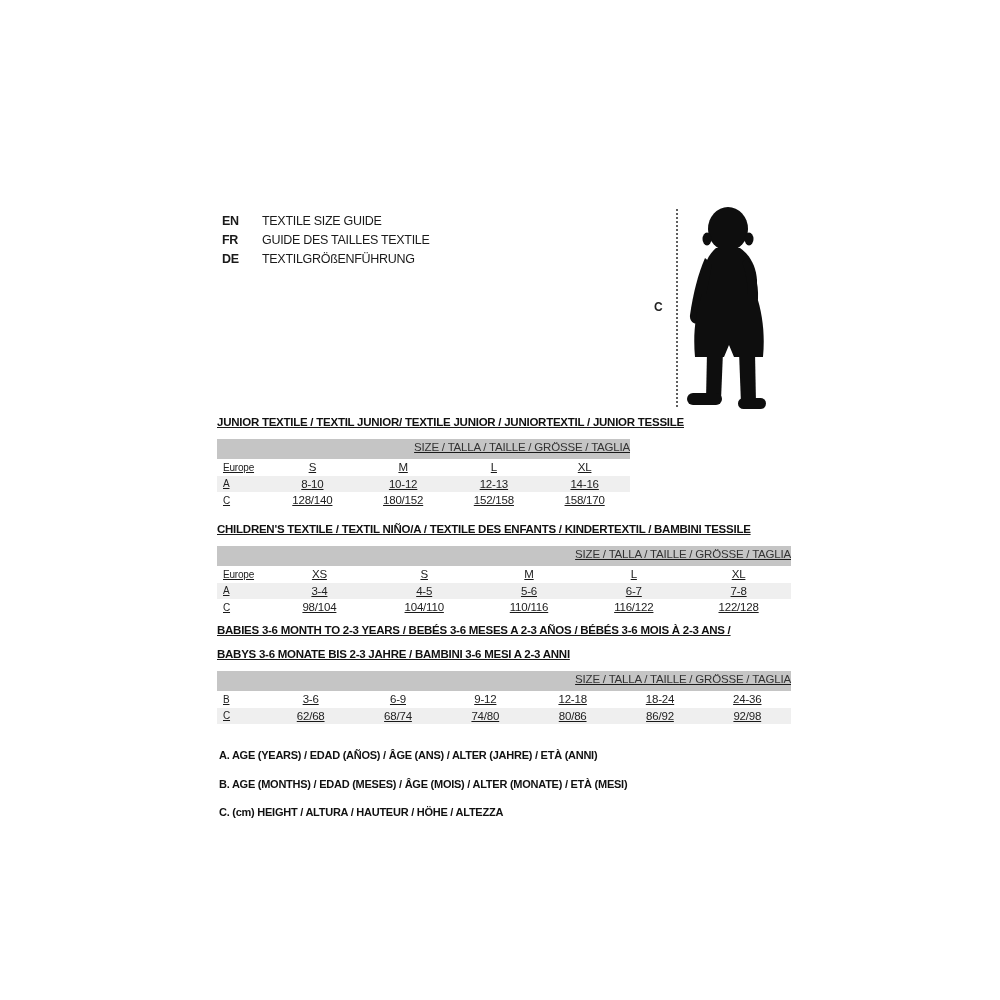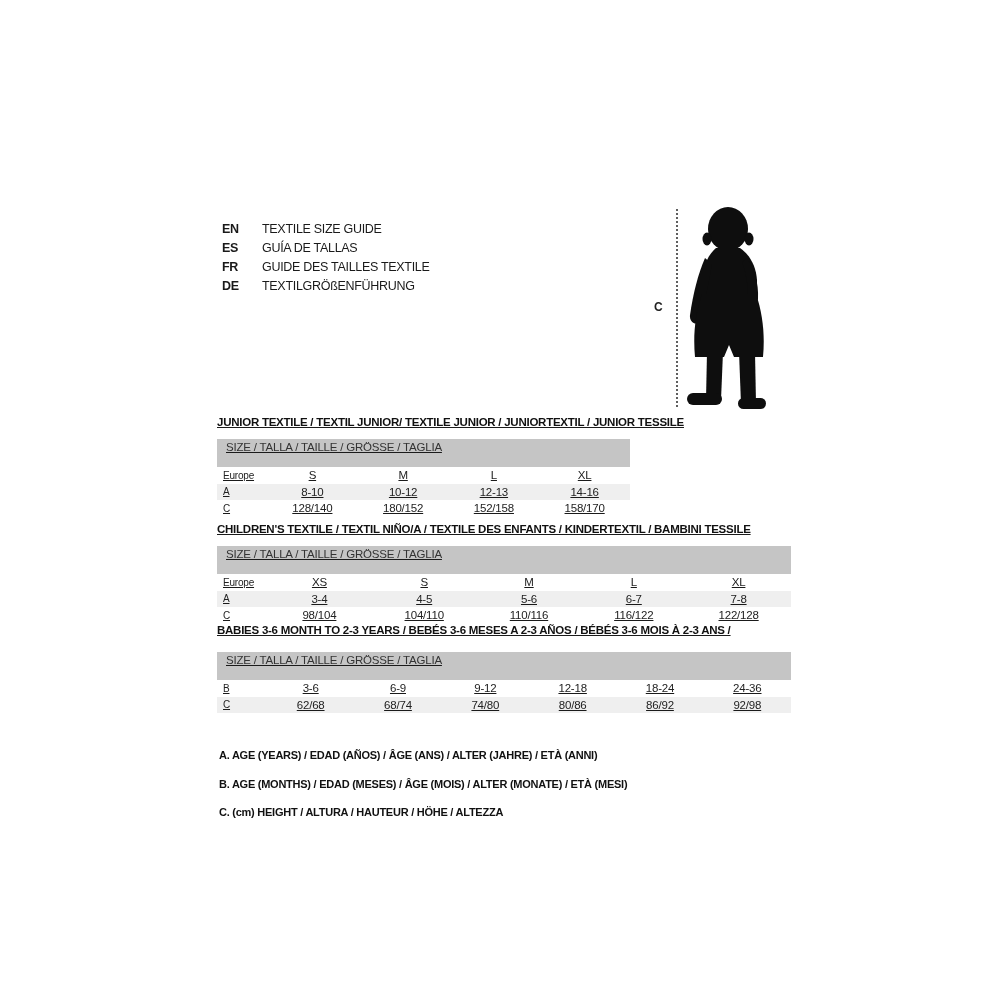--- a/index.html
+++ b/index.html
@@ -7,21 +7,21 @@
     position: relative;
     width: 1000px;
     height: 1000px;
     background: #ffffff;
     overflow: hidden;
     font-family: "Liberation Sans", "DejaVu Sans", sans-serif;
     color: #1a1a1a;
   }
 
   
-  .lang-list { position: absolute; left: 222px; top: 211px; margin-top: 8px; }
+  .lang-list { position: absolute; left: 222px; top: 211px; }
   .lang-row { display: flex; height: 19px; align-items: center; }
   .lang-code {
     width: 40px; font-size: 12.5px; font-weight: bold; letter-spacing: -0.3px;
   }
   .lang-label { font-size: 12.5px; font-weight: normal; letter-spacing: -0.3px; white-space: nowrap; }
 
   
   .measure-line {
     position: absolute; left: 676px; top: 209px; height: 198px; width: 0;
     border-left: 2px dotted #5f5f5f;
@@ -33,23 +33,23 @@
   .silhouette { position: absolute; left: 687px; top: 202px; }
 
   
   .size-table { position: absolute; left: 217px; text-decoration: underline; }
   .t-title {
     font-size: 11.5px; font-weight: bold; letter-spacing: -0.25px;
     line-height: 16px; margin-bottom: 9px; white-space: nowrap; color: #111;
   }
   .t-bar {
     background: #c5c5c5; color: #333;
-    height: 28px; line-height: 16px;
+    height: 20px; line-height: 16px;
     font-size: 11.5px; letter-spacing: -0.2px;
-    padding-left: 9px; box-sizing: border-box;
+    padding-left: 1px; box-sizing: border-box; text-align: right;
   }
   .t-row { display: flex; height: 16.5px; align-items: center; }
   .t-row.striped { background: #efefef; }
   .t-label {
     width: 50px; padding-left: 6px; box-sizing: border-box;
     font-size: 10px; letter-spacing: -0.2px; color: #222;
   }
   .t-cell {
     flex: 1; text-align: center;
     font-size: 11.5px; letter-spacing: -0.2px; color: #222;
@@ -68,24 +68,20 @@
 </style>
 </head>
 <body>
 
 <div class="page">
 
   <div class="lang-list">
     <div class="lang-row">
       <span class="lang-code">EN</span>
       <span class="lang-label">TEXTILE SIZE GUIDE</span>
-    </div>
-    <div class="lang-row">
-      <span class="lang-code">ES</span>
-      <span class="lang-label">GUÍA DE TALLAS</span>
     </div>
     <div class="lang-row">
       <span class="lang-code">FR</span>
       <span class="lang-label">GUIDE DES TAILLES TEXTILE</span>
     </div>
     <div class="lang-row">
       <span class="lang-code">DE</span>
       <span class="lang-label">TEXTILGRÖßENFÜHRUNG</span>
     </div>
   </div>
@@ -155,21 +151,22 @@
       <span class="t-label">C</span>
       <span class="t-cell">98/104</span>
       <span class="t-cell">104/110</span>
       <span class="t-cell">110/116</span>
       <span class="t-cell">116/122</span>
       <span class="t-cell">122/128</span>
     </div>
   </div>
 
   <div class="size-table tbl-babies">
-    <div class="t-title" style="margin-bottom:14px;">BABIES 3-6 MONTH TO 2-3 YEARS / BEBÉS 3-6 MESES A 2-3 AÑOS / BÉBÉS 3-6 MOIS À 2-3 ANS /</div>
+    <div class="t-title" style="margin-bottom:8px;">BABIES 3-6 MONTH TO 2-3 YEARS / BEBÉS 3-6 MESES A 2-3 AÑOS / BÉBÉS 3-6 MOIS À 2-3 ANS /</div>
+    <div class="t-title">BABYS 3-6 MONATE BIS 2-3 JAHRE / BAMBINI 3-6 MESI A 2-3 ANNI</div>
     <div class="t-bar">SIZE / TALLA / TAILLE / GRÖSSE / TAGLIA</div>
     <div class="t-row">
       <span class="t-label">B</span>
       <span class="t-cell">3-6</span>
       <span class="t-cell">6-9</span>
       <span class="t-cell">9-12</span>
       <span class="t-cell">12-18</span>
       <span class="t-cell">18-24</span>
       <span class="t-cell">24-36</span>
     </div>

